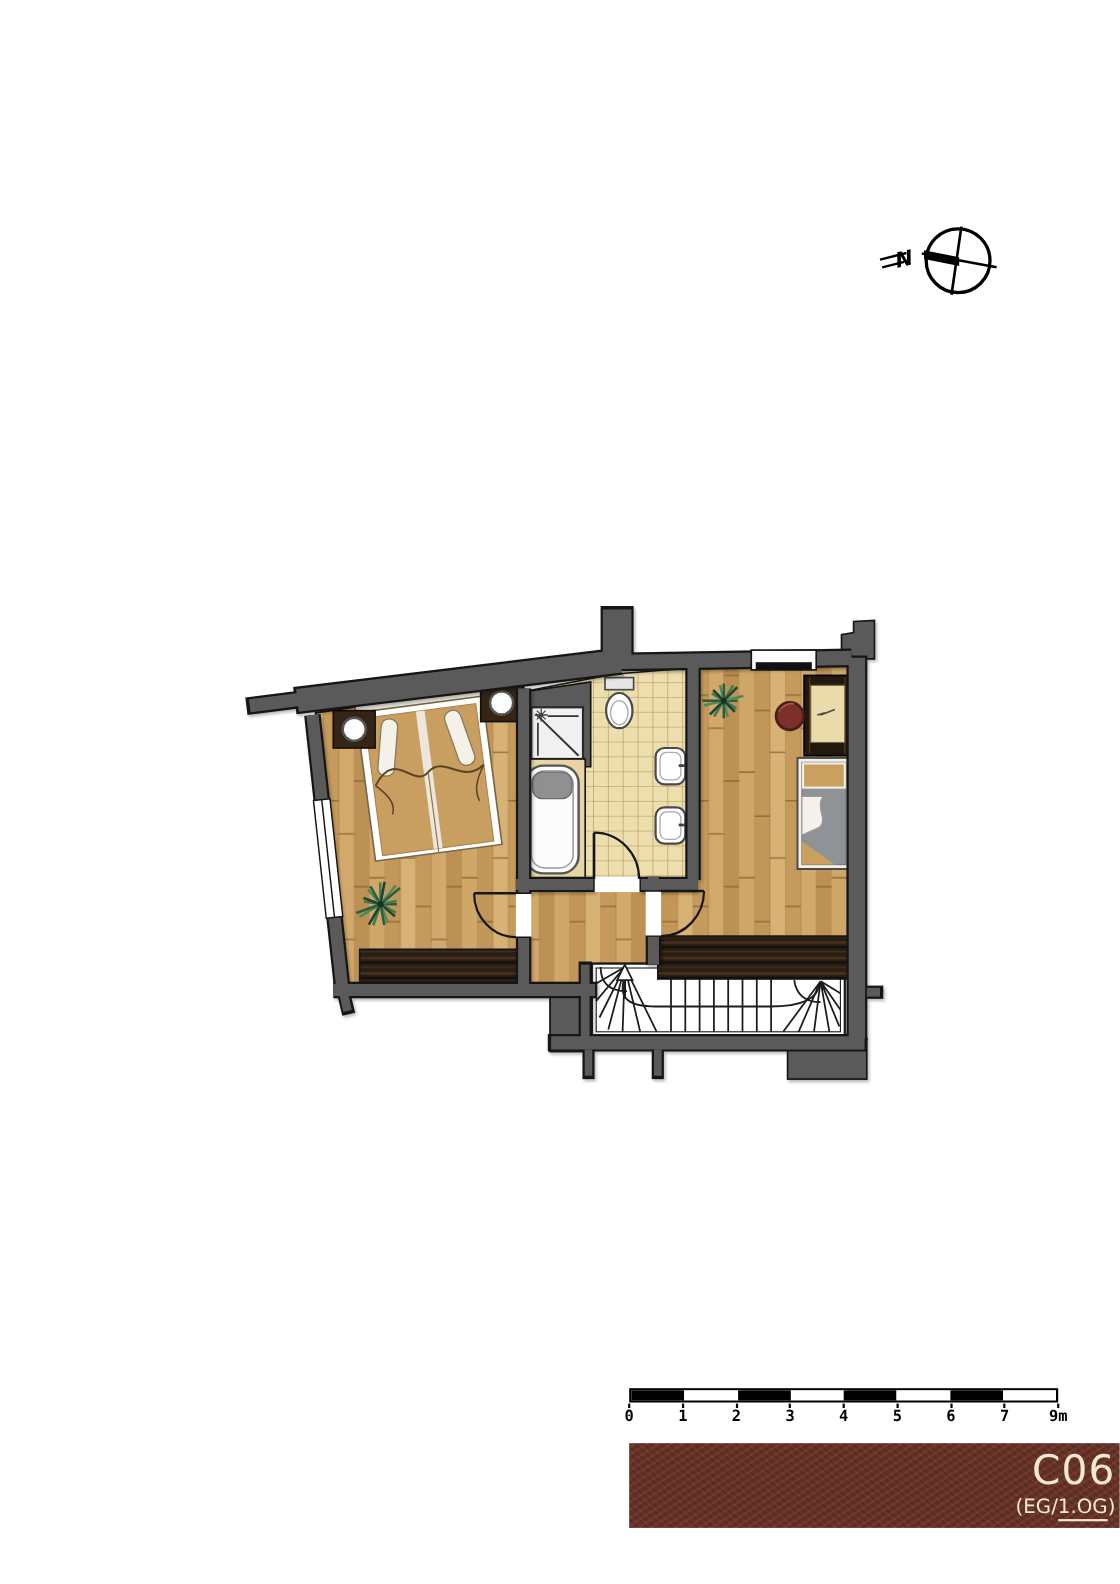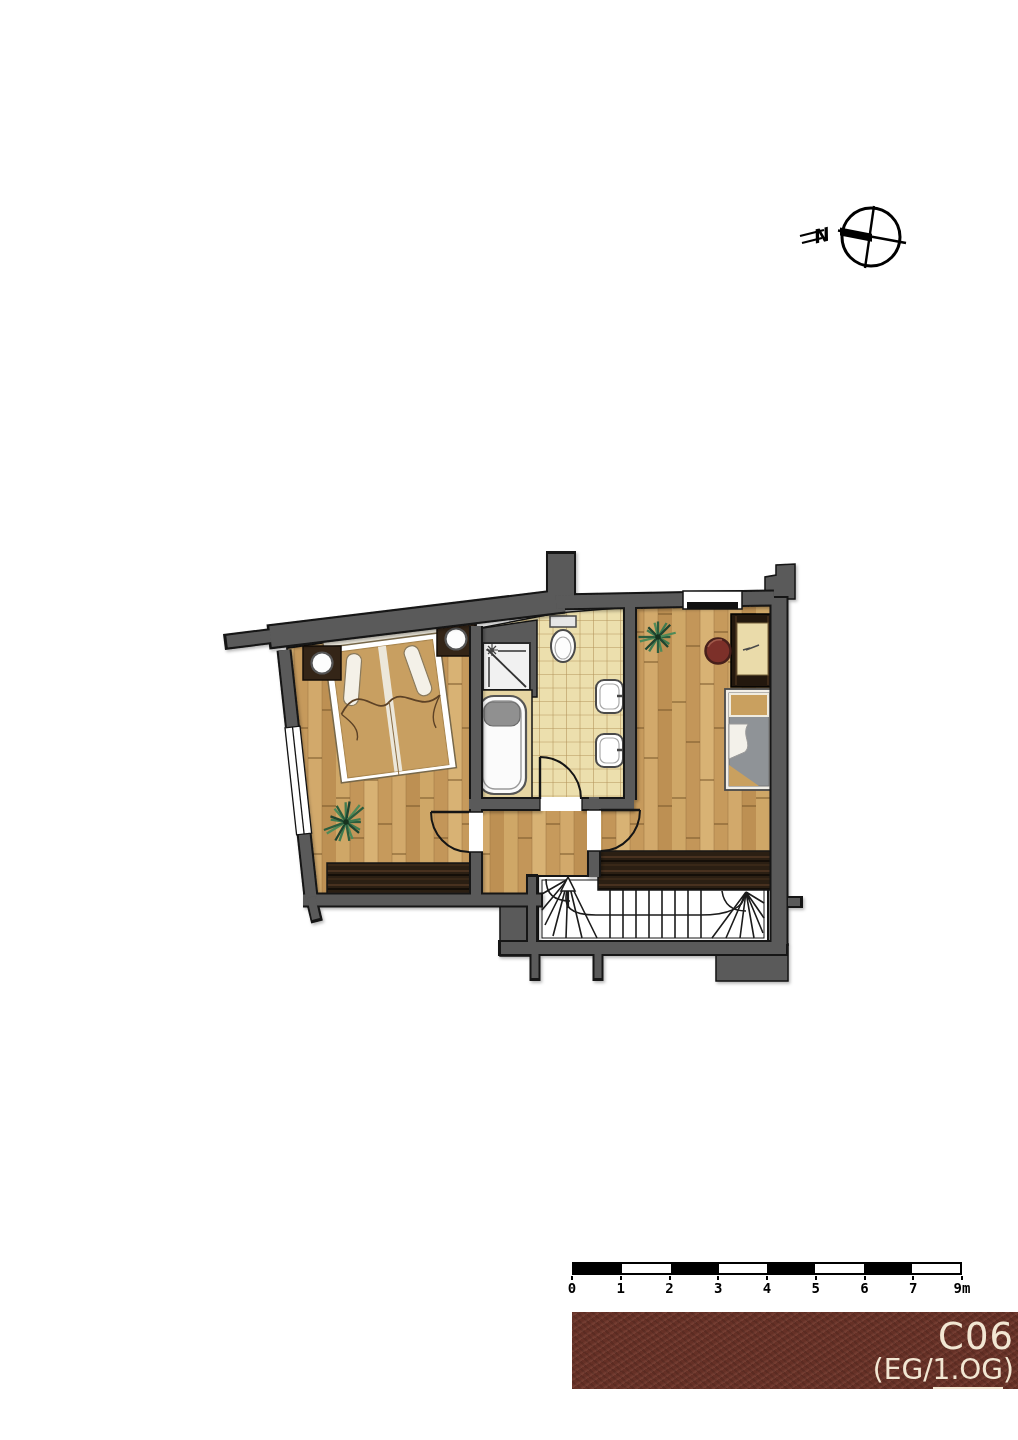--- a/index.html
+++ b/index.html
@@ -15,21 +15,21 @@
   .slab{position:absolute;top:4px;transform:translateX(-50%);
         font-family:"DejaVu Sans Mono",monospace;font-weight:700;font-size:14px;color:#000;white-space:nowrap;}
   
   .titlebox{position:absolute;left:572px;top:1312px;width:462px;height:77px;box-sizing:border-box;
             padding:5px 20px 0 0;text-align:right;color:#f2e7d3;
             background-color:#6d3429;
             background-image:
               repeating-linear-gradient(41deg, rgba(0,0,0,0.10) 0 2px, rgba(0,0,0,0) 2px 5px),
               repeating-linear-gradient(-33deg, rgba(255,235,220,0.05) 0 1px, rgba(0,0,0,0.07) 3px 6px);}
   .unit{font-size:37px;line-height:40px;letter-spacing:1px;}
-  .floorline{font-size:28px;line-height:25px;}
+  .floorline{font-size:18px;line-height:25px;}
   .ul{border-bottom:2px solid #f2e7d3;padding-bottom:1px;}
 </style>
 </head>
 <body>
 
 <div class="sheet">
 
 <svg class="plan-svg" width="1018" height="1440" viewBox="0 0 1018 1440" xmlns="http://www.w3.org/2000/svg">
   <defs>
     <pattern id="wood" width="84" height="96" patternUnits="userSpaceOnUse">

